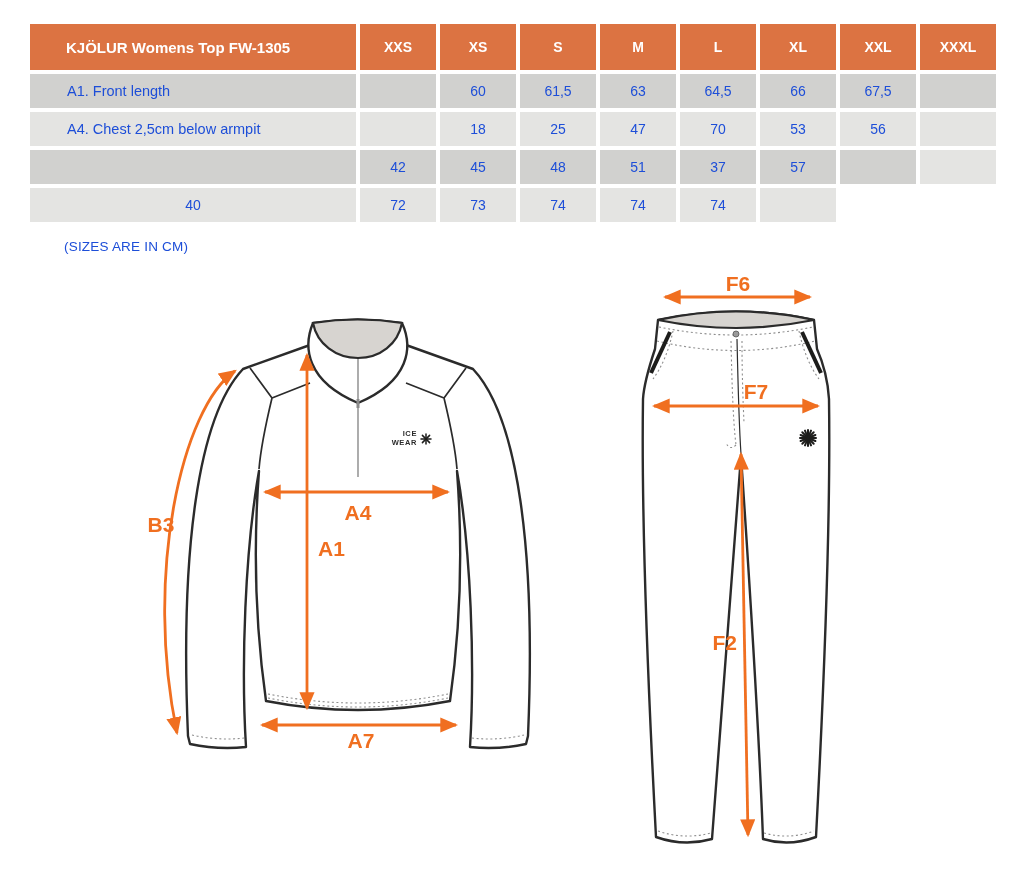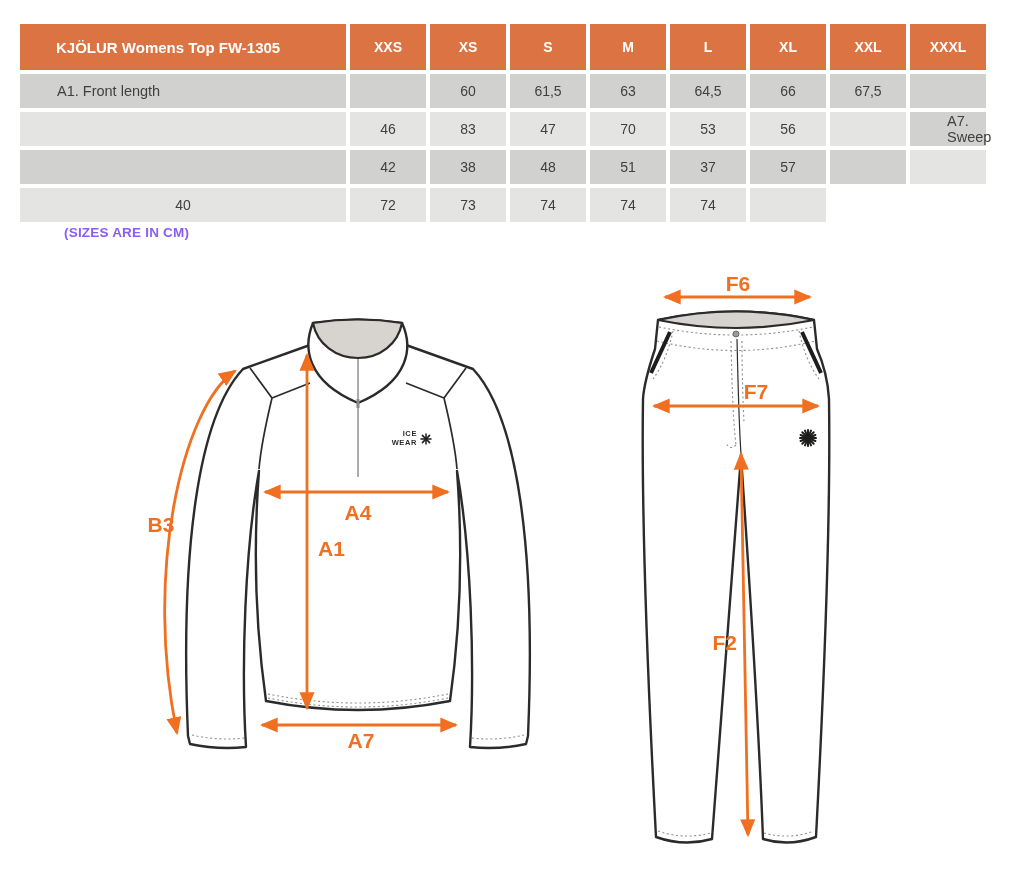--- a/index.html
+++ b/index.html
@@ -5,36 +5,36 @@
   html,body{margin:0;padding:0;background:#ffffff;}
   .canvas{
     position:relative;
     width:1029px;height:885px;
     background:#ffffff;
     font-family:"Liberation Sans",sans-serif;
     overflow:hidden;
   }
   
   .size-table{
-    position:absolute;left:20px;top:24px;
+    position:absolute;left:30px;top:24px;
     display:grid;
     grid-template-columns:326px repeat(8,76px);
     grid-template-rows:46px repeat(4,34px);
     gap:4px;
   }
-  .cell{display:flex;align-items:center;justify-content:center;font-size:14px;color:#404040;}
+  .cell{display:flex;align-items:center;justify-content:center;font-size:14px;color:#1d4ed8;}
   .cell.head{background:#DC7342;color:#ffffff;font-weight:700;}
   .cell.title-cell{justify-content:flex-start;padding-left:36px;font-size:15px;}
   .cell.label-cell{justify-content:flex-start;padding-left:37px;font-size:14.5px;}
   .cell.rdark{background:#D1D1CF;}
   .cell.rlight{background:#E4E4E2;}
   
   .note{
-    position:absolute;left:64px;top:225px;
-    color:#8b5cf6;font-size:13.5px;font-weight:700;letter-spacing:.2px;
+    position:absolute;left:64px;top:239px;
+    color:#1d4ed8;font-size:13.5px;font-weight:400;letter-spacing:.2px;
   }
   
   .top-svg{position:absolute;left:140px;top:295px;}
   .pants-svg{position:absolute;left:620px;top:275px;}
   svg text{font-family:"Liberation Sans",sans-serif;}
   .mlabel{fill:#F06F20;font-size:21px;font-weight:600;}
   .outline{fill:#ffffff;stroke:#2b2b2b;stroke-width:2.4;stroke-linejoin:round;}
   .seam{fill:none;stroke:#2b2b2b;stroke-width:1.7;stroke-linejoin:round;}
   .stitch{fill:none;stroke:#8f8f8f;stroke-width:1.1;stroke-dasharray:2 2.6;}
   .inner-gray{fill:#D7D4D0;stroke:#2b2b2b;stroke-width:2.2;}
@@ -61,33 +61,33 @@
     <div class="cell rdark label-cell">A1. Front length</div>
     <div class="cell rdark"></div>
     <div class="cell rdark">60</div>
     <div class="cell rdark">61,5</div>
     <div class="cell rdark">63</div>
     <div class="cell rdark">64,5</div>
     <div class="cell rdark">66</div>
     <div class="cell rdark">67,5</div>
     <div class="cell rdark"></div>
 
-    <div class="cell rlight"></div>
-    <div class="cell rlight">46</div>
-    <div class="cell rlight">83</div>
+    <div class="cell rlight label-cell">A4. Chest 2,5cm below armpit</div>
+    <div class="cell rlight"></div>
+    <div class="cell rlight">18</div>
+    <div class="cell rlight">25</div>
     <div class="cell rlight">47</div>
     <div class="cell rlight">70</div>
     <div class="cell rlight">53</div>
     <div class="cell rlight">56</div>
     <div class="cell rlight"></div>
 
-    <div class="cell rdark label-cell">A7. Sweep</div>
     <div class="cell rdark"></div>
     <div class="cell rdark">42</div>
-    <div class="cell rdark">38</div>
+    <div class="cell rdark">45</div>
     <div class="cell rdark">48</div>
     <div class="cell rdark">51</div>
     <div class="cell rdark">37</div>
     <div class="cell rdark">57</div>
     <div class="cell rdark"></div>
 
     <div class="cell rlight"></div>
     <div class="cell rlight">40</div>
     <div class="cell rlight">72</div>
     <div class="cell rlight">73</div>

